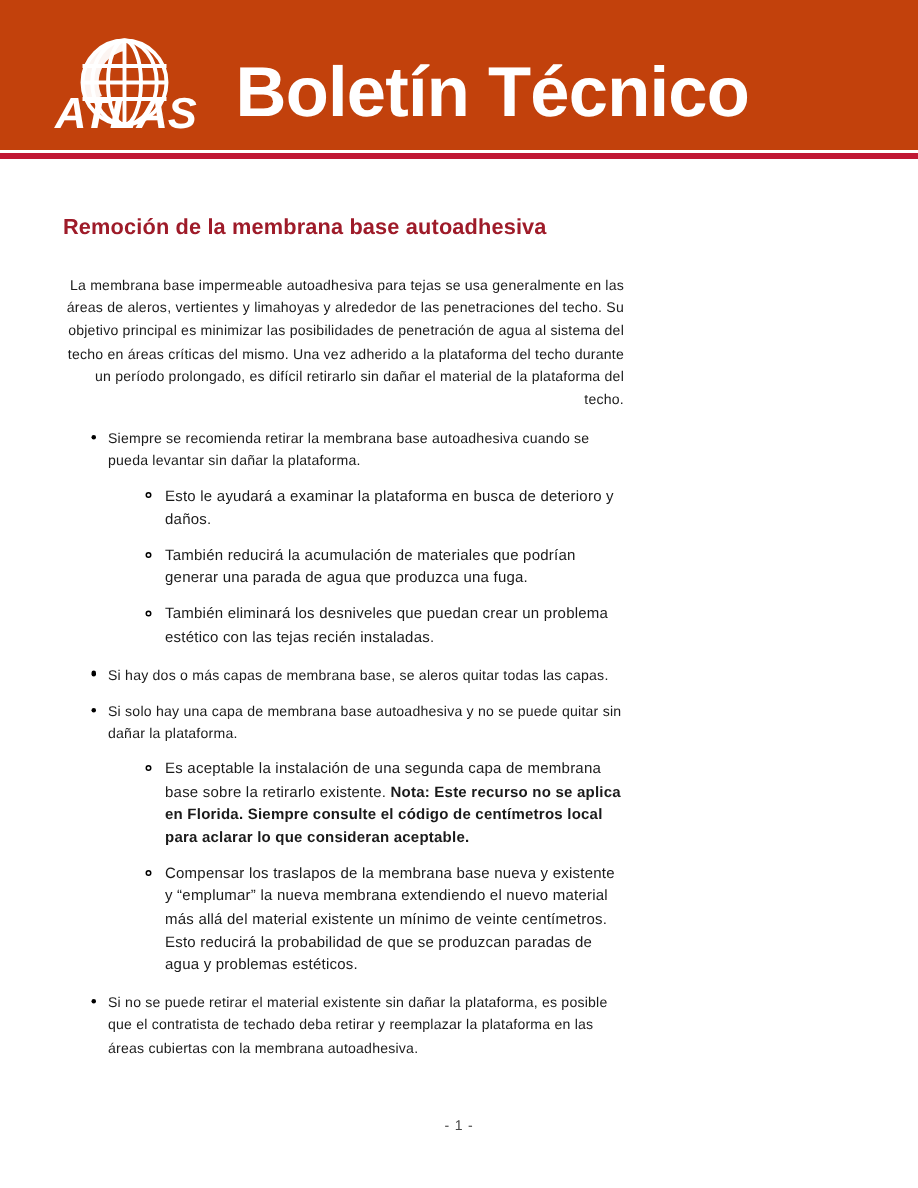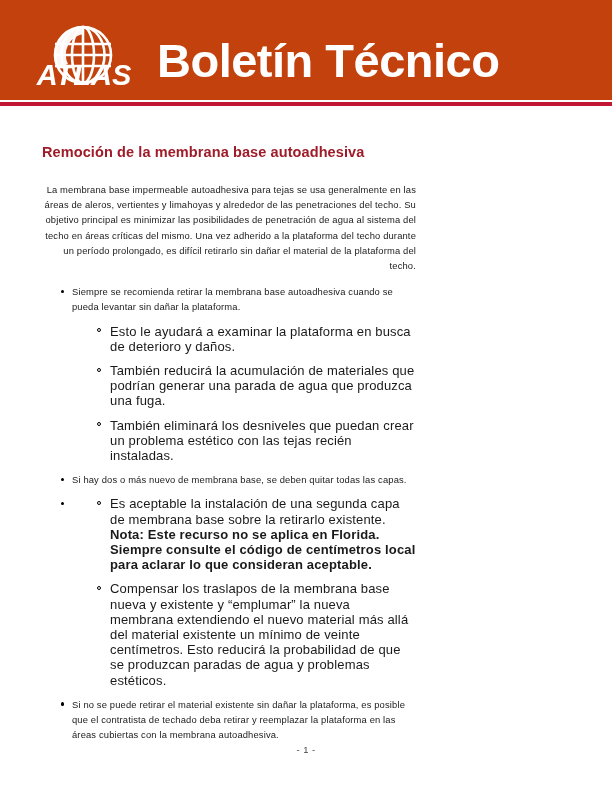--- a/index.html
+++ b/index.html
@@ -134,21 +134,21 @@
 
   ul.lvl2 {
     list-style: none;
     margin: 9px 0 2px 0;
     padding: 0;
   }
   ul.lvl2 > li {
     position: relative;
     padding-left: 38px;
     margin-bottom: 9px;
-    font-size: 13px;
+    font-size: 10px;
     line-height: 15.2px;
     color: #1a1a1a;
     letter-spacing: 0.15px;
   }
   ul.lvl2 > li > .bullet-circle {
     position: absolute;
     left: 25px;
     top: 4.6px;
     width: 4px;
     height: 4px;
@@ -229,25 +229,26 @@
           </li>
           <li>
             <span class="bullet-circle"></span>
             <span class="li-text">También eliminará los desniveles que puedan crear un problema estético con las tejas recién instaladas.</span>
           </li>
         </ul>
       </li>
 
       <li>
         <span class="bullet-dot"></span>
-        <span class="li-text">Si hay dos o más nuevo de membrana base, se deben quitar todas las capas.</span>
-      </li>
-
-      <li>
-        <span class="bullet-dot"></span>
+        <span class="li-text">Si hay dos o más capas de membrana base, se aleros quitar todas las capas.</span>
+      </li>
+
+      <li>
+        <span class="bullet-dot"></span>
+        <span class="li-text">Si solo hay una capa de membrana base autoadhesiva y no se puede quitar sin dañar la plataforma.</span>
 
         <ul class="lvl2">
           <li>
             <span class="bullet-circle"></span>
             <span class="li-text">Es aceptable la instalación de una segunda capa de membrana base sobre la retirarlo existente. </span><span class="bold">Nota: Este recurso no se aplica en Florida. Siempre consulte el código de centímetros local para aclarar lo que consideran aceptable.</span>
           </li>
           <li>
             <span class="bullet-circle"></span>
             <span class="li-text">Compensar los traslapos de la membrana base nueva y existente y “emplumar” la nueva membrana extendiendo el nuevo material más allá del material existente un mínimo de veinte centímetros. Esto reducirá la probabilidad de que se produzcan paradas de agua y problemas estéticos.</span>
           </li>

